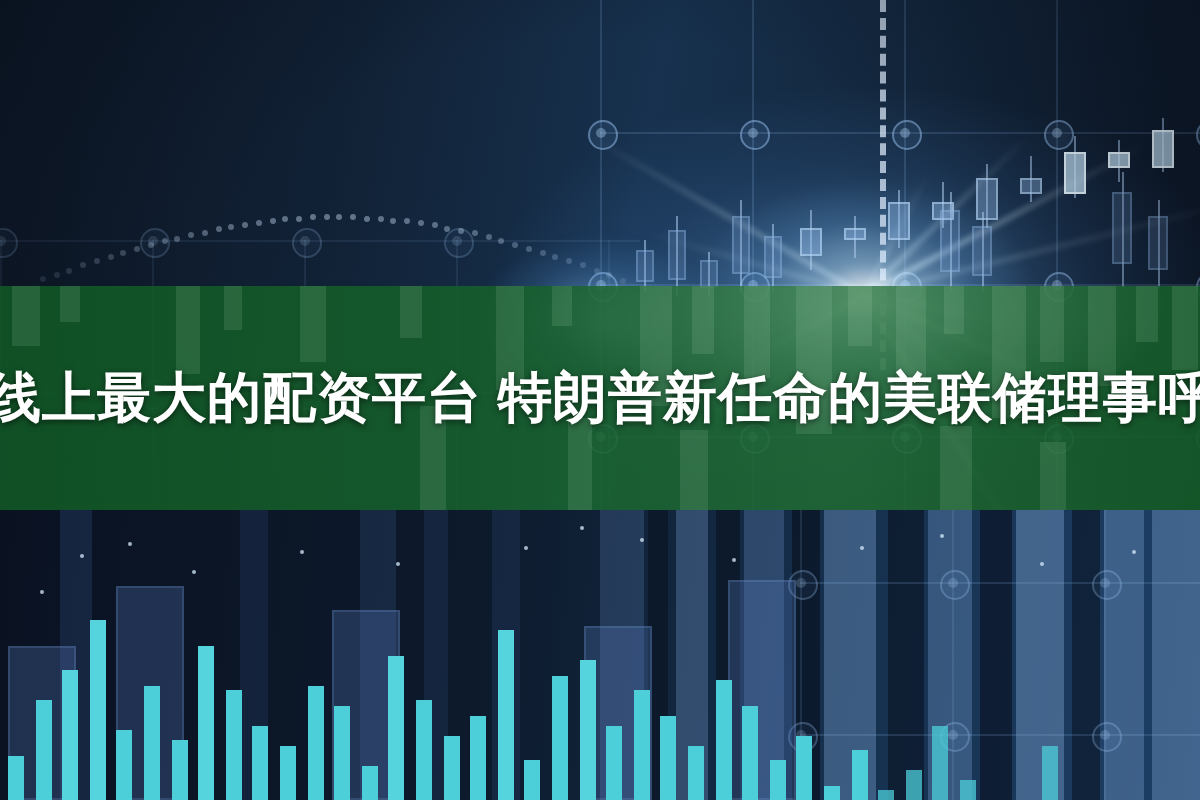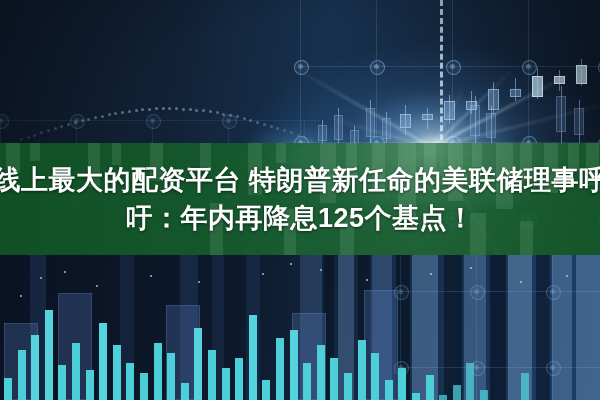--- a/index.html
+++ b/index.html
@@ -410,21 +410,20 @@
         <div class="gbar" style="left: 568px; top: 0px; width: 11px; height: 28px;"></div>
         <div class="gbar" style="left: 586px; top: 0px; width: 13px; height: 42px;"></div>
         <div class="gbar" style="left: 210px; top: 60px; width: 13px; height: 52px;"></div>
         <div class="gbar" style="left: 284px; top: 66px; width: 12px; height: 46px;"></div>
         <div class="gbar" style="left: 340px; top: 72px; width: 14px; height: 40px;"></div>
         <div class="gbar" style="left: 470px; top: 70px; width: 16px; height: 42px;"></div>
         <div class="gbar" style="left: 520px; top: 78px; width: 13px; height: 34px;"></div>
       </div>
     <div class="banner-text">
       <div class="banner-line">线上最大的配资平台 特朗普新任命的美联储理事呼</div>
-      <div class="banner-line">吁：年内再降息125个基点！</div>
     </div>
   </div>
 
   <div class="lower">
     <div id="stripes">
         <div class="stripe" style="left: 300px; width: 22px; background: rgba(110, 150, 210, 0.22);"></div>
         <div class="stripe" style="left: 324px; width: 10px; background: rgba(8, 16, 30, 0.55);"></div>
         <div class="stripe" style="left: 338px; width: 16px; background: rgba(125, 165, 220, 0.3);"></div>
         <div class="stripe" style="left: 358px; width: 12px; background: rgba(8, 16, 30, 0.6);"></div>
         <div class="stripe" style="left: 372px; width: 20px; background: rgba(120, 160, 215, 0.26);"></div>

